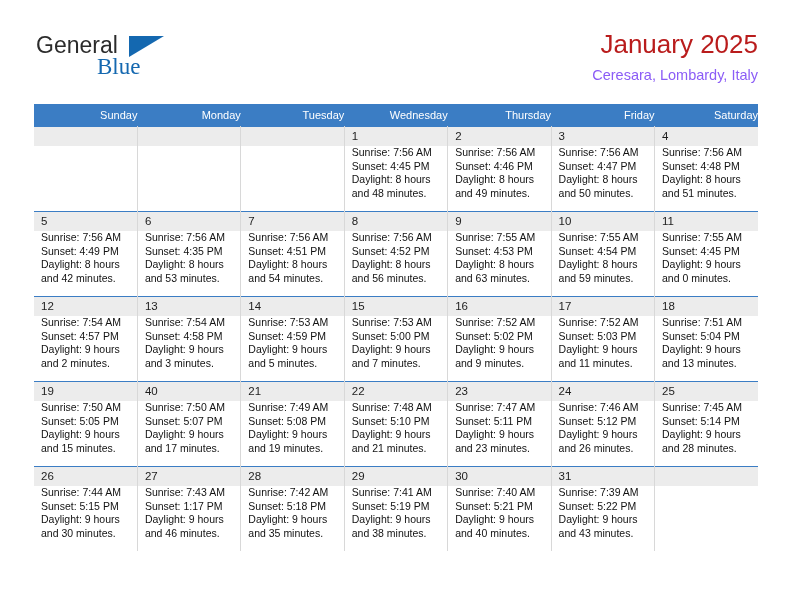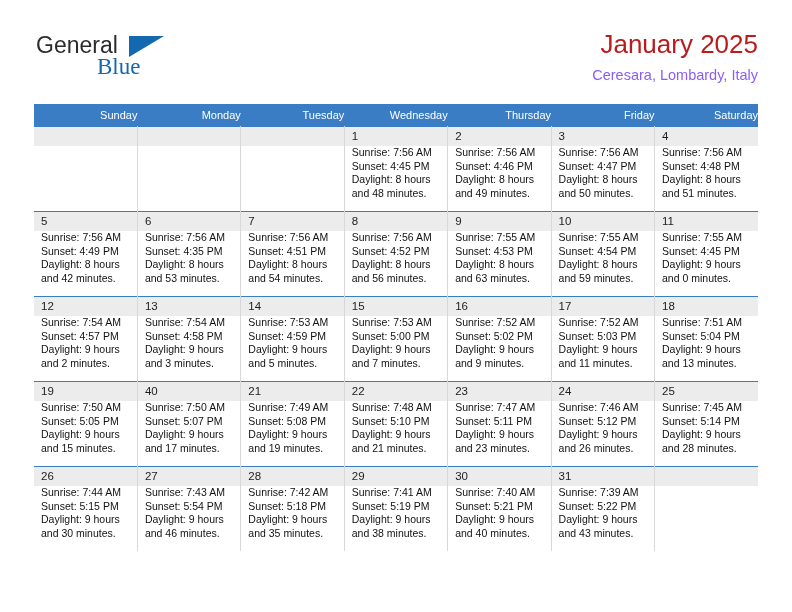--- a/index.html
+++ b/index.html
@@ -441,21 +441,21 @@
               <div>Sunrise: 7:44 AM</div>
               <div>Sunset: 5:15 PM</div>
               <div>Daylight: 9 hours</div>
               <div>and 30 minutes.</div>
             </div>
           </td>
           <td>
             <div class="daynum">27</div>
             <div class="cell-body">
               <div>Sunrise: 7:43 AM</div>
-              <div>Sunset: 5:54 PM</div>
+              <div>Sunset: 1:17 PM</div>
               <div>Daylight: 9 hours</div>
               <div>and 46 minutes.</div>
             </div>
           </td>
           <td>
             <div class="daynum">28</div>
             <div class="cell-body">
               <div>Sunrise: 7:42 AM</div>
               <div>Sunset: 5:18 PM</div>
               <div>Daylight: 9 hours</div>

